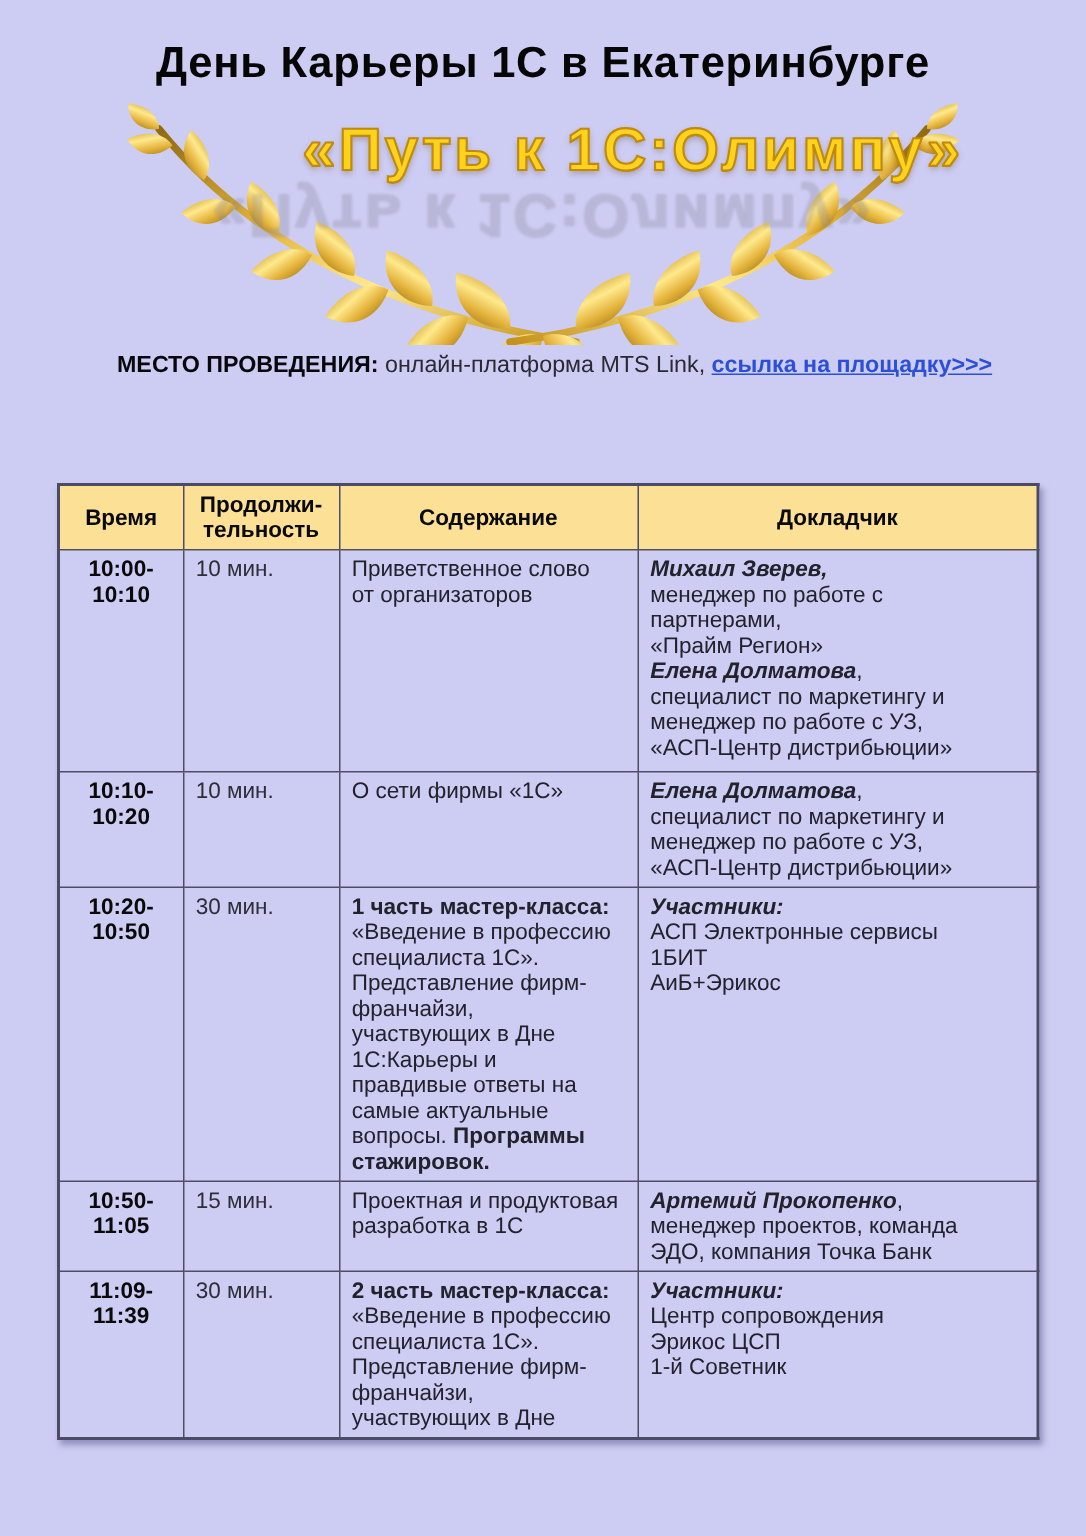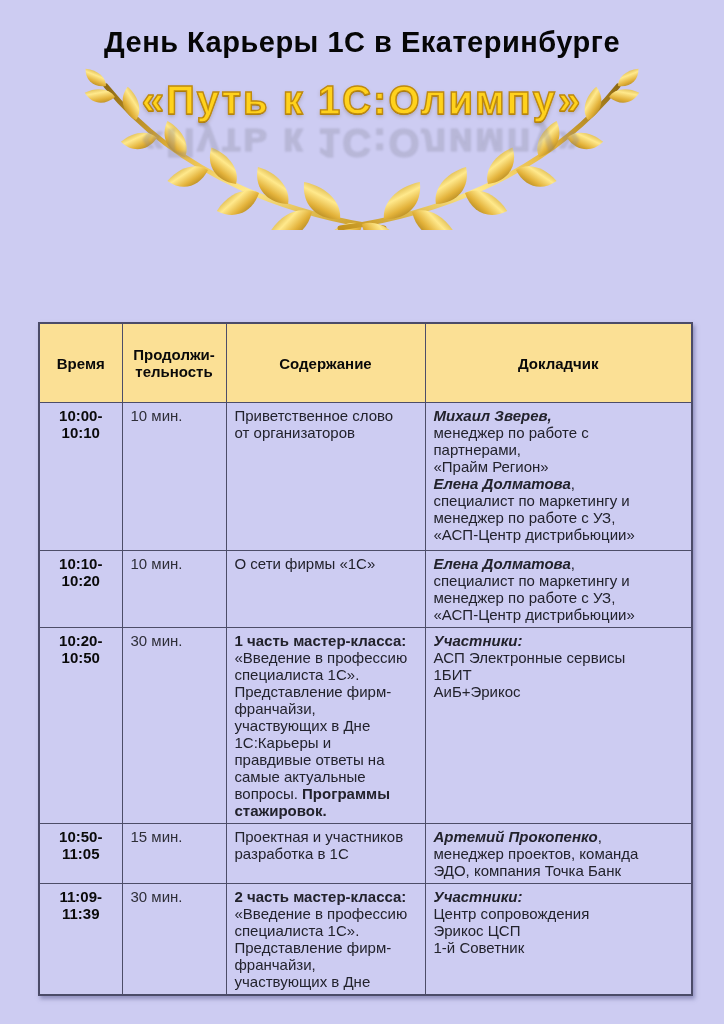--- a/index.html
+++ b/index.html
@@ -12,21 +12,21 @@
   
   .page-title{
     position:absolute;top:26px;left:0;width:724px;
     text-align:center;font-size:29px;font-weight:700;color:#060606;
     letter-spacing:.5px;
   }
   .banner{position:absolute;top:60px;left:50%;transform:translateX(-50%);
     width:560px;height:170px;}
   .banner svg{position:absolute;top:0;left:0;width:560px;height:170px;}
   .banner-text{
-    position:absolute;top:18px;left:0;width:100%;text-align:center;
+    position:absolute;top:18px;left:0;width:100%;text-align:right;
     font-size:40px;font-weight:700;letter-spacing:2px;
     color:#ffd21c;-webkit-text-stroke:1.4px #bf8a0e;
     text-shadow:0 1px 0 #9a7008,0 2px 4px rgba(90,60,0,.35);
     z-index:2;
   }
   .banner-text-reflection{
     position:absolute;top:60px;left:0;width:100%;text-align:center;
     font-size:40px;font-weight:700;letter-spacing:2px;
     color:#8a8a9d;-webkit-text-stroke:1px #77778c;
     transform:scaleY(-1);opacity:.30;filter:blur(1.2px);
@@ -43,21 +43,21 @@
   table{
     border-collapse:collapse;table-layout:fixed;width:653px;
     border:2px solid #4b4b68;
     box-shadow:2px 3px 4px rgba(96,96,150,.55);
     font-size:15px;
   }
   th,td{border:1px solid #4d4d68;vertical-align:top;line-height:17px;}
   thead th{
     background:#fbe095;height:38px;vertical-align:middle;
     font-weight:700;color:#0a0a0a;text-align:center;
-    white-space:pre-line;padding:20px 4px;
+    white-space:pre-line;padding:2px 4px;
   }
   td{padding:4px 8px;}
   td.time{font-weight:700;text-align:center;white-space:pre-line;color:#0a0a0a;}
   td.dur{color:#2e2e38;}
   td.content,td.speaker{color:#22222c;}
   tbody tr:nth-child(1){height:148px;margin-top:30px;}
   tbody tr:nth-child(2){height:70px;}
   tbody tr:nth-child(3){height:194px;}
   tbody tr:nth-child(4){height:58px;}
   tbody tr:nth-child(5){height:41px;}
@@ -99,20 +99,23 @@
       </g>
     </defs>
     <use href="#branch"></use>
     <use href="#branch" transform="translate(560,0) scale(-1,1)"></use>
   </svg>
   <div class="banner-text-reflection">«Путь к 1С:Олимпу»</div>
   <div class="banner-text">«Путь к 1С:Олимпу»</div>
 </div>
 
 <div class="info">
+  <div class="info-line">
+    <span class="info-label">МЕСТО ПРОВЕДЕНИЯ:</span><span class="info-value"> онлайн-платформа MTS Link, </span><a class="info-link" href="#">ссылка на площадку&gt;&gt;&gt;</a>
+  </div>
 </div>
 
 <div class="schedule-wrap">
   <table id="schedule">
     <colgroup>
       <col class="c-time">
         <col class="c-dur">
         <col class="c-content">
         <col class="c-speaker">
     </colgroup>
@@ -144,21 +147,21 @@
           <td class="time">10:20-
 10:50</td>
           <td class="dur">30 мин.</td>
           <td class="content"><span style="font-weight: 700;">1 часть мастер-класса:</span><br><span>«Введение в профессию</span><br><span>специалиста 1С».</span><br><span>Представление фирм-</span><br><span>франчайзи,</span><br><span>участвующих в Дне</span><br><span>1С:Карьеры и</span><br><span>правдивые ответы на</span><br><span>самые актуальные</span><br><span>вопросы. </span><span style="font-weight: 700;">Программы</span><br><span style="font-weight: 700;">стажировок.</span></td>
           <td class="speaker"><span style="font-weight: 700; font-style: italic;">Участники:</span><br><span>АСП Электронные сервисы</span><br><span>1БИТ</span><br><span>АиБ+Эрикос</span></td>
         </tr>
         <tr>
           <td class="time">10:50-
 11:05</td>
           <td class="dur">15 мин.</td>
-          <td class="content"><span>Проектная и участников</span><br><span>разработка в 1С</span></td>
+          <td class="content"><span>Проектная и продуктовая</span><br><span>разработка в 1С</span></td>
           <td class="speaker"><span style="font-weight: 700; font-style: italic;">Артемий Прокопенко</span><span>,</span><br><span>менеджер проектов, команда</span><br><span>ЭДО, компания Точка Банк</span></td>
         </tr>
         <tr>
           <td class="time">11:09-
 11:39</td>
           <td class="dur">30 мин.</td>
           <td class="content"><span style="font-weight: 700;">2 часть мастер-класса:</span><br><span>«Введение в профессию</span><br><span>специалиста 1С».</span><br><span>Представление фирм-</span><br><span>франчайзи,</span><br><span>участвующих в Дне</span></td>
           <td class="speaker"><span style="font-weight: 700; font-style: italic;">Участники:</span><br><span>Центр сопровождения</span><br><span>Эрикос ЦСП</span><br><span>1-й Советник</span></td>
         </tr>
       </tbody>

